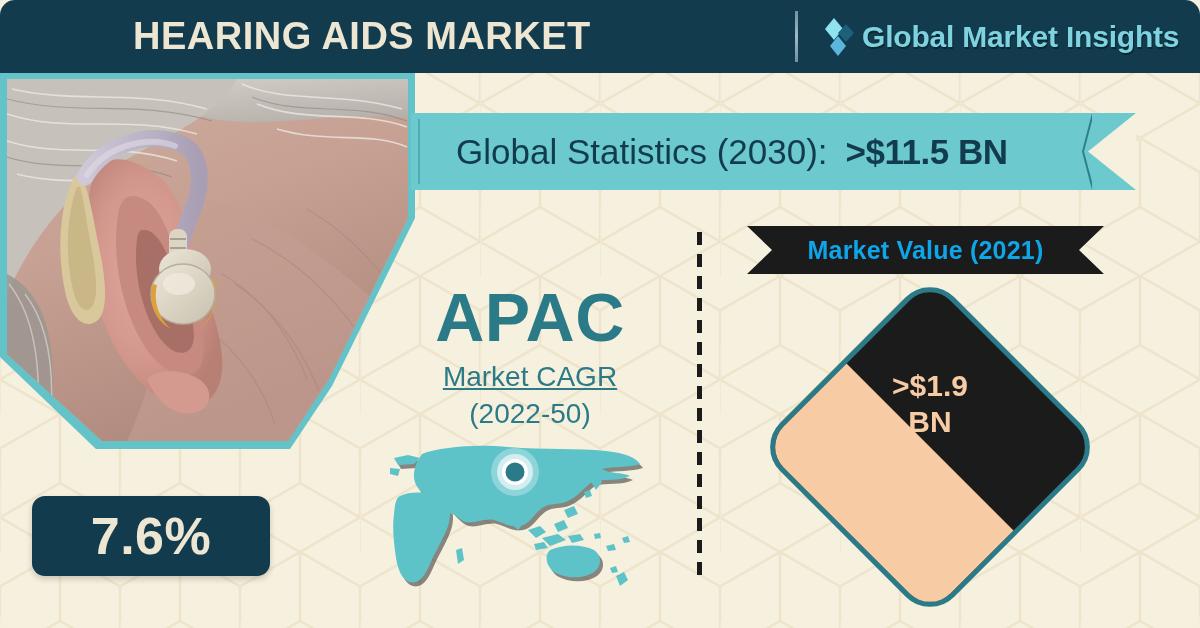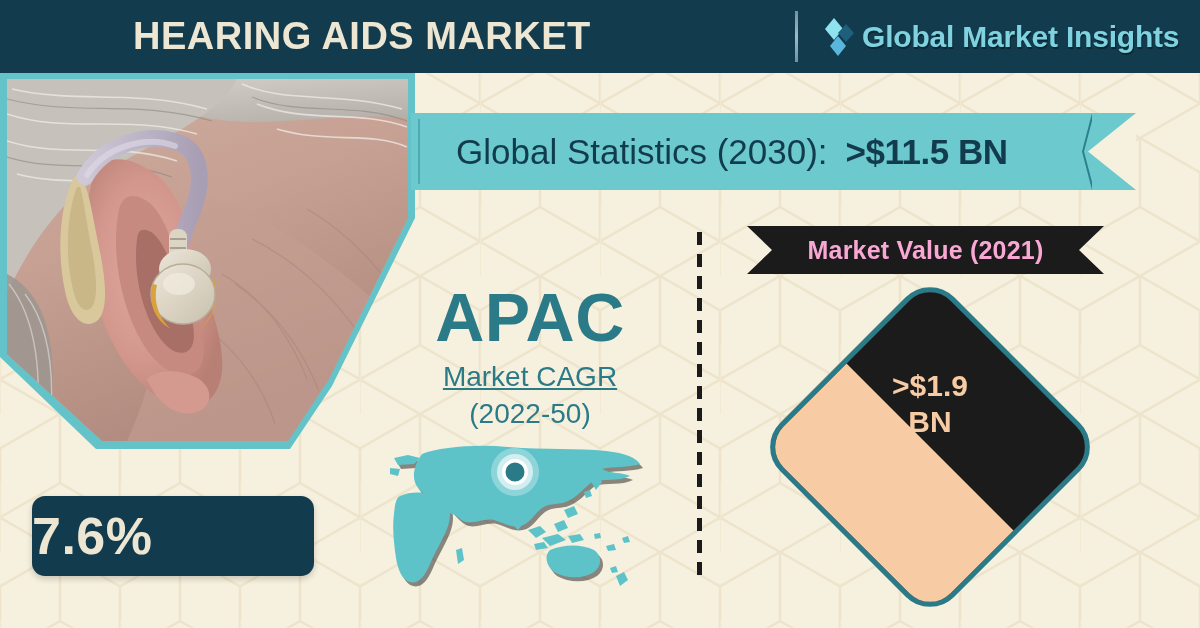--- a/index.html
+++ b/index.html
@@ -4,20 +4,21 @@
 <style>
   html,body{margin:0;padding:0;}
   body{
     width:1200px;height:628px;overflow:hidden;
     font-family:"Liberation Sans", sans-serif;
     background:#F5EFDD;
   }
   #infographic{
     position:relative;width:1200px;height:628px;overflow:hidden;
     background-color:#F6F0DE;
+    border-radius:15px;
   }
   
   .bg-pattern{
     position:absolute;left:0;top:0;width:1200px;height:628px;
     opacity:1;pointer-events:none;
   }
   
   .header{
     position:absolute;left:0;top:0;width:1200px;height:73px;
     background:#123C4E;
@@ -116,23 +117,23 @@
   .apac-sub2{
     font-size:28px;color:#2A7A87;line-height:36px;
     font-family:"Liberation Sans", sans-serif;
   }
 
   
   .map-wrap{position:absolute;left:378px;top:438px;width:300px;height:165px;z-index:3;}
 
   
   .cagr-pill{
-    position:absolute;left:32px;top:496px;width:282px;height:80px;
+    position:absolute;left:32px;top:496px;width:238px;height:80px;
     background:#123C4E;border-radius:13px;z-index:6;
-    display:flex;align-items:center;
+    display:flex;align-items:center;justify-content:center;
     box-shadow:0 3px 6px rgba(0,0,0,0.18);
   }
   .cagr-value{
     font-size:52px;font-weight:bold;color:#EDE6D3;letter-spacing:0.5px;
     font-family:"Liberation Sans", sans-serif;
   }
 
   
   .divider{
     position:absolute;left:697px;top:232px;width:5px;height:350px;z-index:3;
@@ -141,21 +142,21 @@
 
   
   .ribbon{
     position:absolute;left:747px;top:226px;width:357px;height:48px;z-index:6;
     background:#1B1B1B;
     -webkit-clip-path:polygon(0 0,357px 0,332px 24px,357px 48px,0 48px,25px 24px);
     clip-path:polygon(0 0,357px 0,332px 24px,357px 48px,0 48px,25px 24px);
     display:flex;align-items:center;justify-content:center;
   }
   .ribbon-text{
-    font-size:25px;font-weight:bold;color:#f9a8d4;white-space:nowrap;
+    font-size:25px;font-weight:bold;color:#0ea5e9;white-space:nowrap;
     font-family:"Liberation Sans", sans-serif;letter-spacing:0.2px;
   }
 
   
   .diamond-wrap{
     position:absolute;left:779px;top:298px;width:292px;height:292px;z-index:5;
   }
   .diamond-shadow{
     position:absolute;left:10px;top:12px;width:236px;height:236px;
     transform:rotate(45deg);transform-origin:center;

